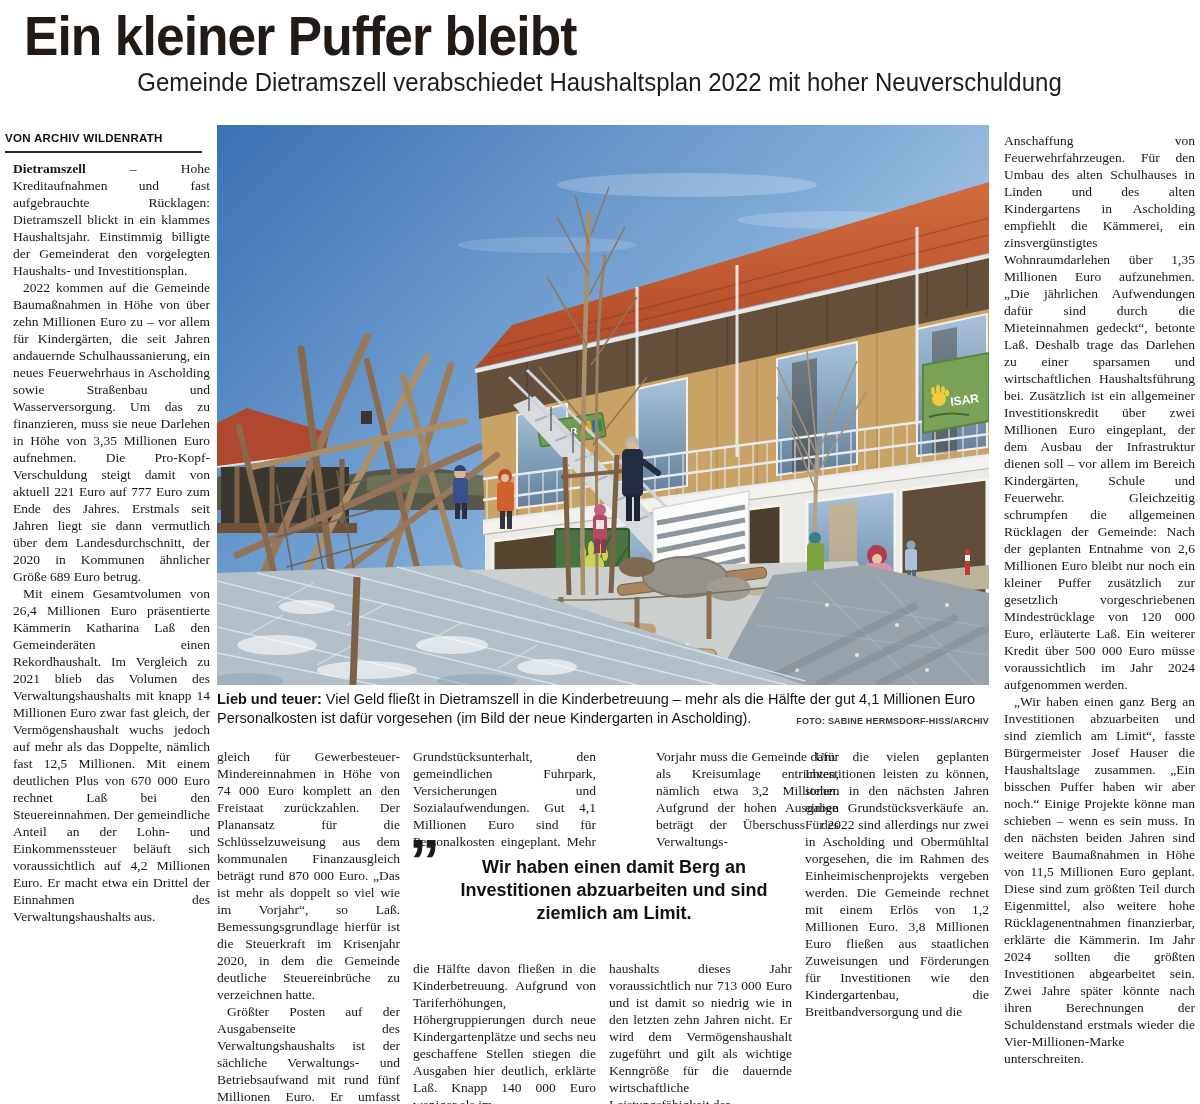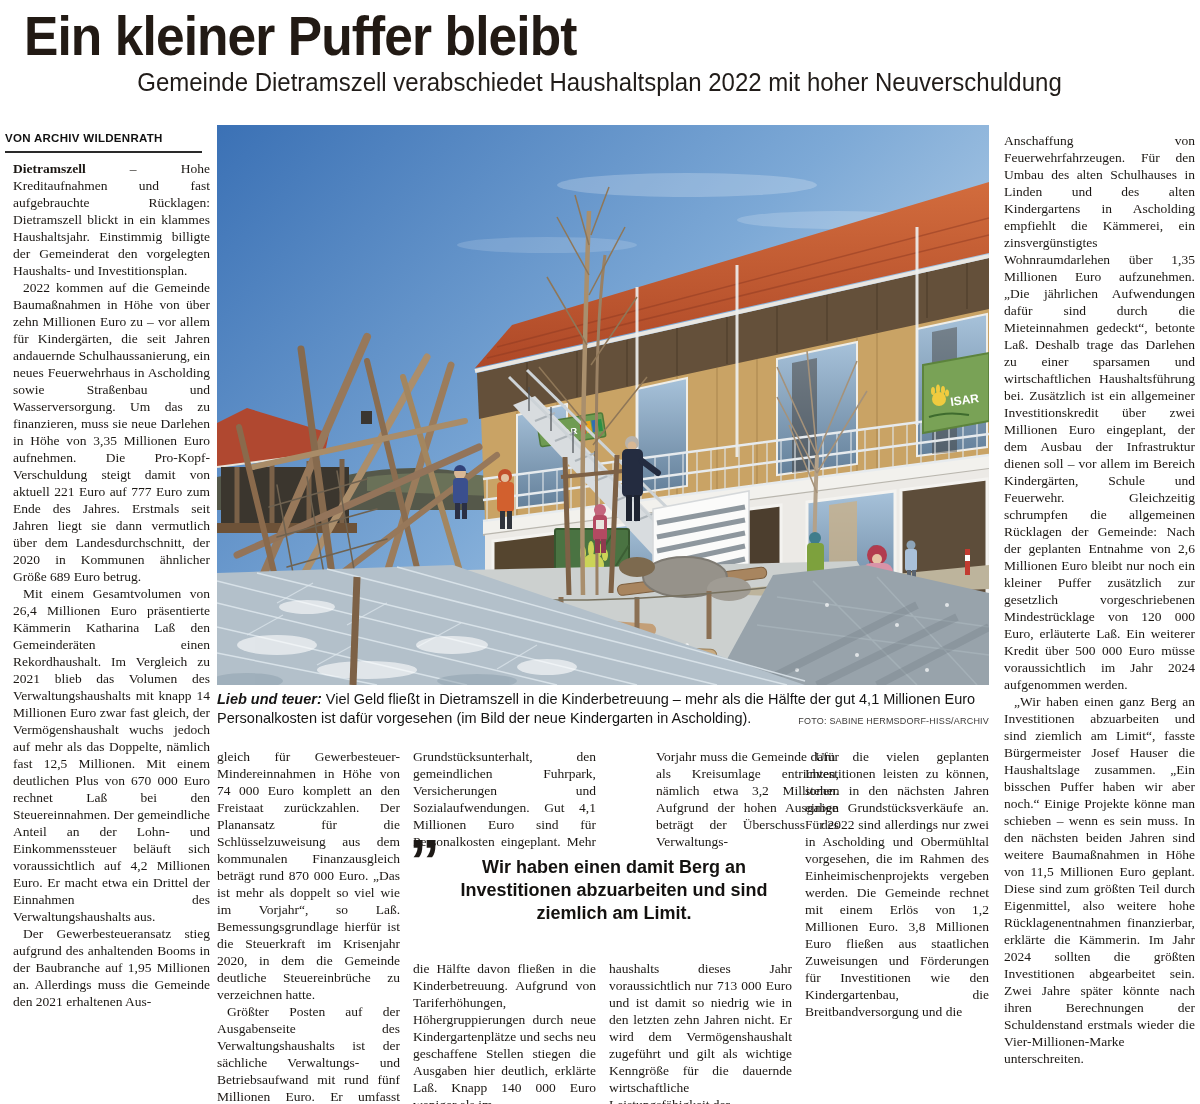--- a/index.html
+++ b/index.html
@@ -29,42 +29,41 @@
   #col3bot{left:413px;top:960px;width:183px;height:144px;}
   #col4bot{left:609px;top:960px;width:183px;height:144px;}
   #col5{left:805px;top:748px;width:184px;height:356px;}
   #col6{left:1004px;top:132px;width:191px;height:972px;}
   
   #photo{left:217px;top:125px;width:772px;height:560px;background:#9cc0e0;}
   #photo svg{display:block;}
   
   #caption{left:217px;top:690px;width:772px;font-family:"Liberation Sans",sans-serif;
        font-size:14.5px;line-height:19px;color:#161514;}
-  #caption b{font-weight:bold;font-style:italic;}
+  #caption b{font-weight:bold;}
   #credit{position:absolute;right:0;top:22px;font-size:9px;letter-spacing:.2px;color:#3c3a38;
-       font-family:"Liberation Sans",sans-serif;}
+       font-family:"Liberation Sans",sans-serif;font-weight:bold;}
   
   #quote{left:409px;top:856px;width:384px;height:96px;font-family:"Liberation Sans",sans-serif;}
   .qmark{position:absolute;left:0;top:-26px;font-size:62px;font-weight:bold;color:#1d1916;line-height:1;}
   .qtext{margin:0 0 0 26px;text-align:center;font-weight:bold;font-size:18px;line-height:1.27;color:#141210;}
   .qattr{margin-top:12px;text-align:center;font-size:13.5px;color:#6e6a66;}
 </style>
 </head>
 <body>
 
 <div class="abs" id="headline"><span>Ein kleiner Puffer bleibt</span></div>
 <div class="abs" id="subhead"><span>Gemeinde Dietramszell verabschiedet Haushaltsplan 2022 mit hoher Neuverschuldung</span></div>
 
 <div class="abs" id="byline">VON ARCHIV WILDENRATH</div>
 
 <div class="abs col" id="col1">
   <p><b>Dietramszell</b><span> – Hohe Kreditaufnahmen und fast aufgebrauchte Rücklagen: Dietramszell blickt in ein klammes Haushaltsjahr. Einstimmig billigte der Gemeinderat den vorgelegten Haushalts- und Investitionsplan.</span></p>
   <p class="ind">2022 kommen auf die Gemeinde Baumaßnahmen in Höhe von über zehn Millionen Euro zu – vor allem für Kindergärten, die seit Jahren andauernde Schulhaussanierung, ein neues Feuerwehrhaus in Ascholding sowie Straßenbau und Wasserversorgung. Um das zu finanzieren, muss sie neue Darlehen in Höhe von 3,35 Millionen Euro aufnehmen. Die Pro-Kopf-Verschuldung steigt damit von aktuell 221 Euro auf 777 Euro zum Ende des Jahres. Erstmals seit Jahren liegt sie dann vermutlich über dem Landesdurchschnitt, der 2020 in Kommunen ähnlicher Größe 689 Euro betrug.</p>
   <p class="ind">Mit einem Gesamtvolumen von 26,4 Millionen Euro präsentierte Kämmerin Katharina Laß den Gemeinderäten einen Rekordhaushalt. Im Vergleich zu 2021 blieb das Volumen des Verwaltungshaushalts mit knapp 14 Millionen Euro zwar fast gleich, der Vermögenshaushalt wuchs jedoch auf mehr als das Doppelte, nämlich fast 12,5 Millionen. Mit einem deutlichen Plus von 670&nbsp;000 Euro rechnet Laß bei den Steuereinnahmen. Der gemeindliche Anteil an der Lohn- und Einkommenssteuer beläuft sich voraussichtlich auf 4,2 Millionen Euro. Er macht etwa ein Drittel der Einnahmen des Verwaltungshaushalts aus.</p>
-  <p class="ind">Der Gewerbesteueransatz stieg aufgrund des anhaltenden Booms in der Baubranche auf 1,95 Millionen an. Allerdings muss die Gemeinde den 2021 erhaltenen Aus-</p>
 </div>
 
 <div class="abs" id="photo">
 <svg width="772" height="560" viewBox="0 0 772 560" xmlns="http://www.w3.org/2000/svg">
   <defs>
     <linearGradient id="sky" x1="0" y1="0" x2="1" y2="0.7">
       <stop offset="0" stop-color="#3b71b5"></stop>
           <stop offset="0.55" stop-color="#7da9d6"></stop>
           <stop offset="1" stop-color="#c6dced"></stop>
     </linearGradient>

